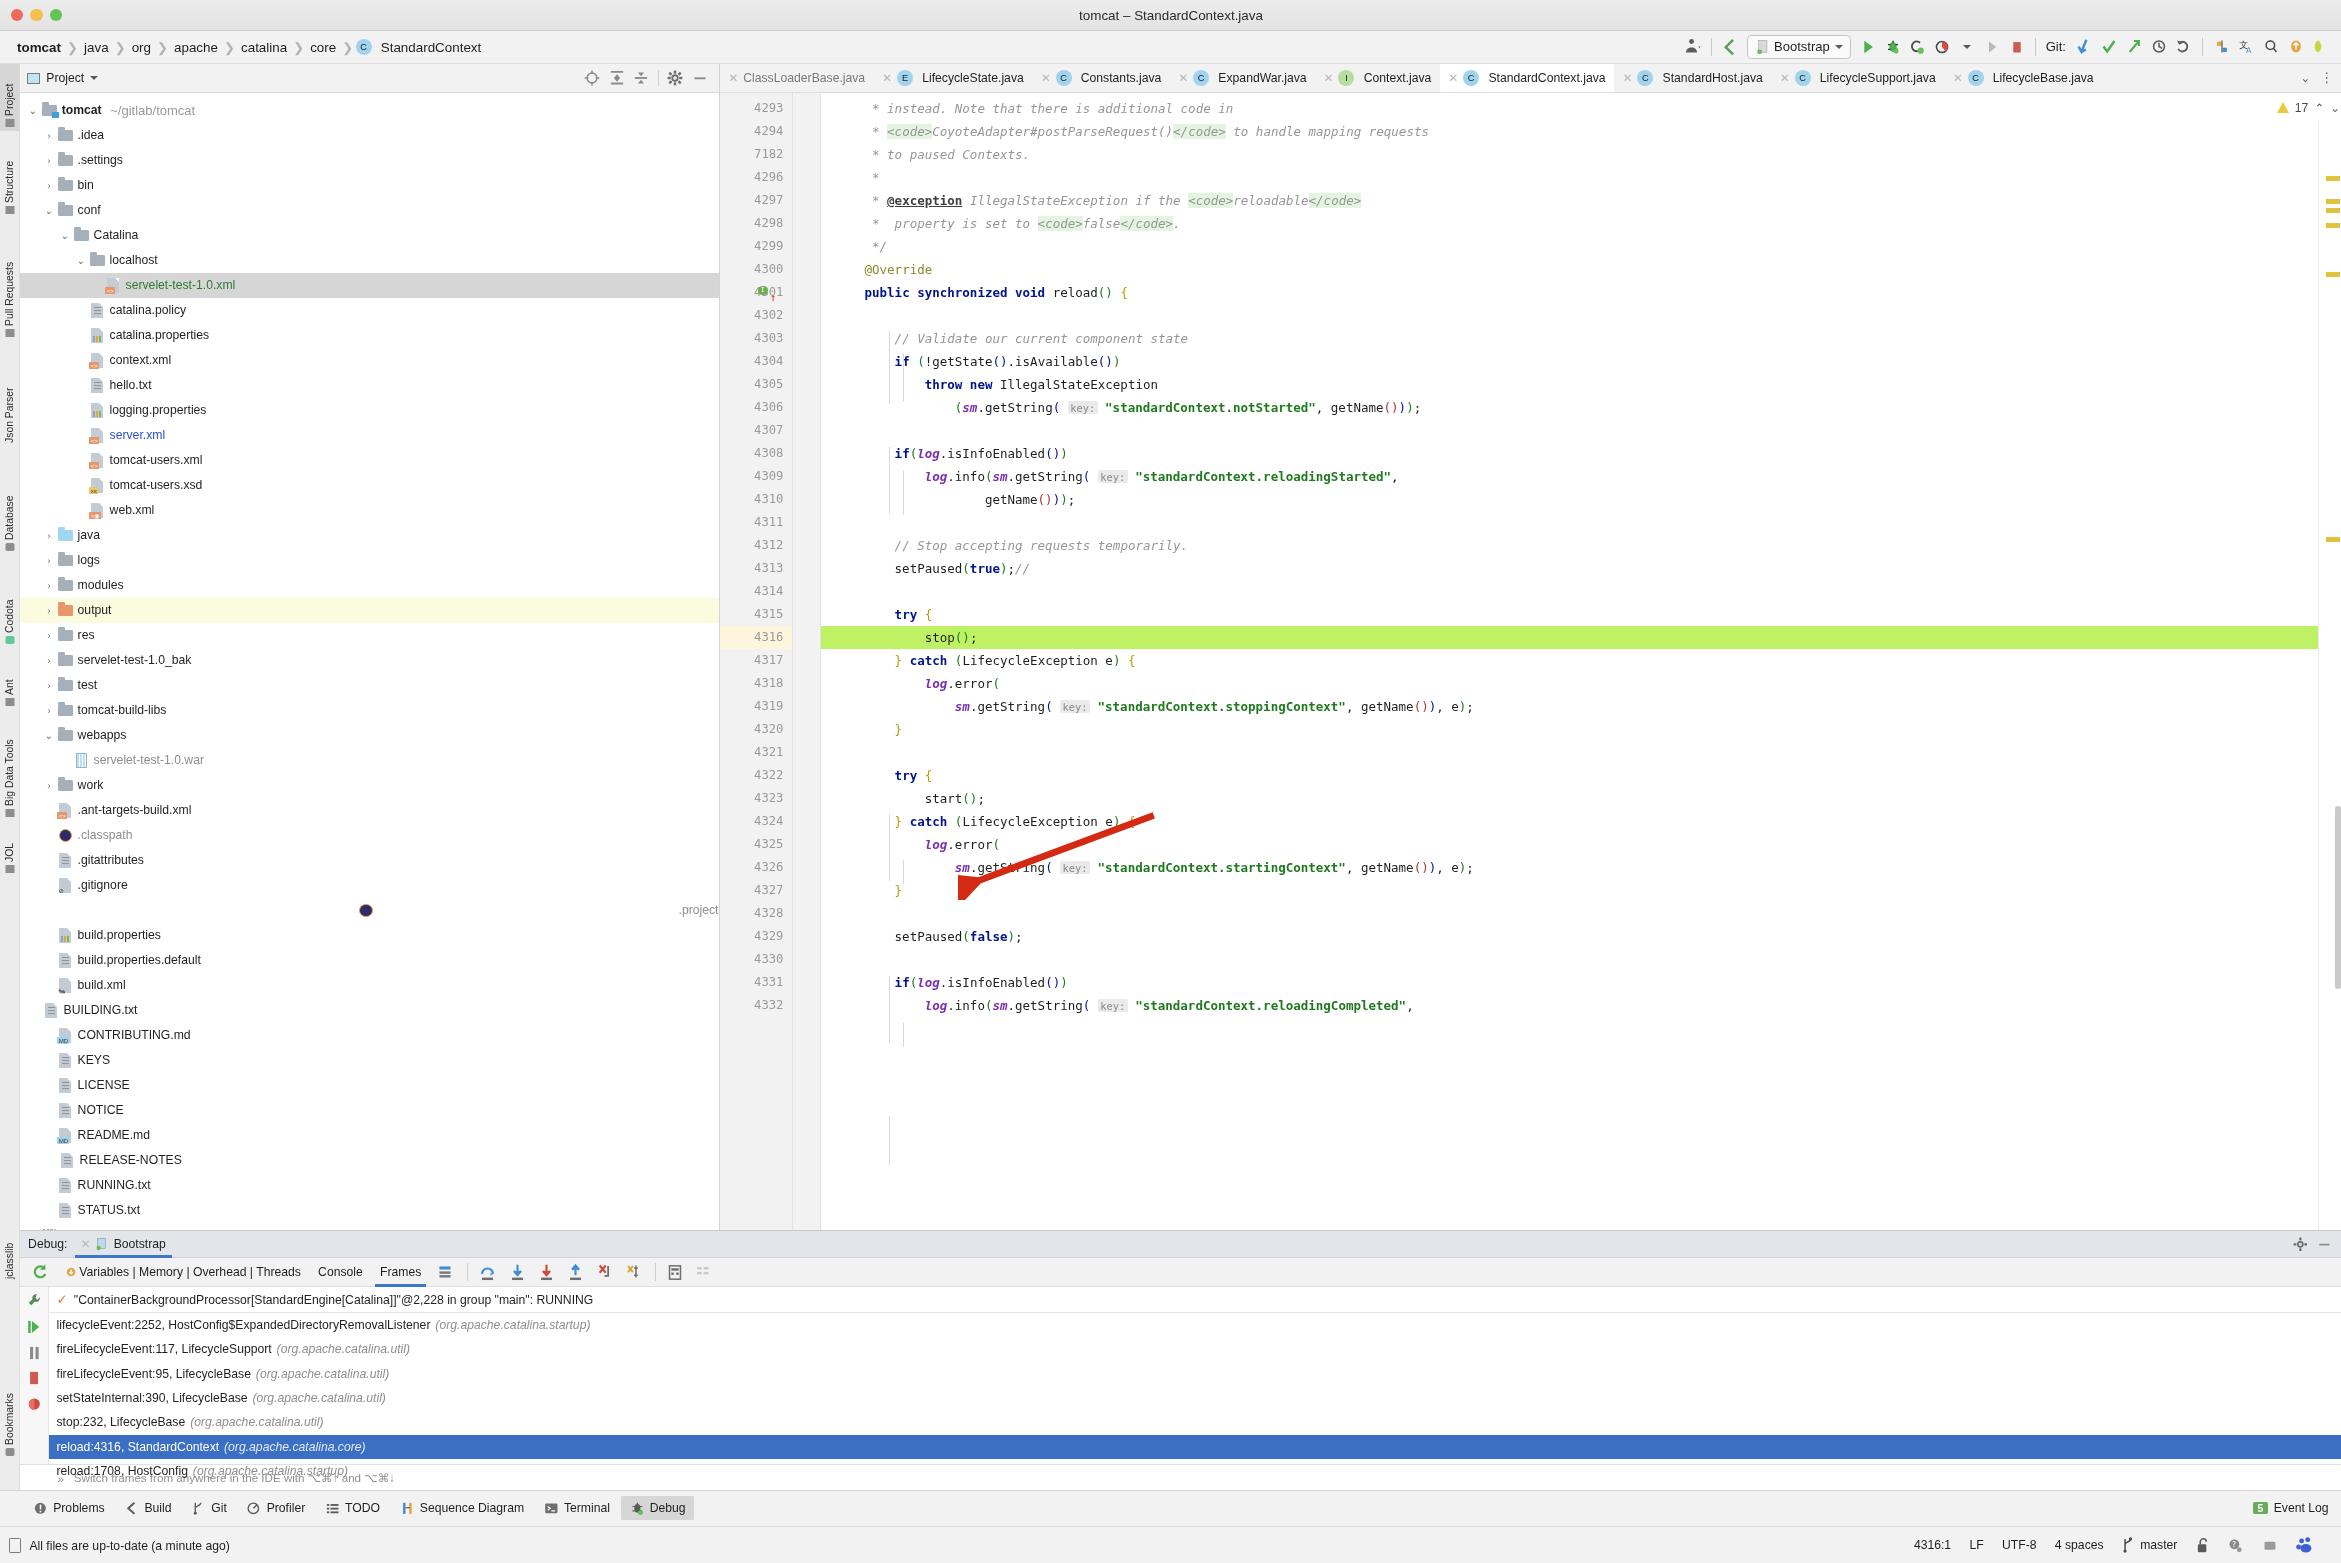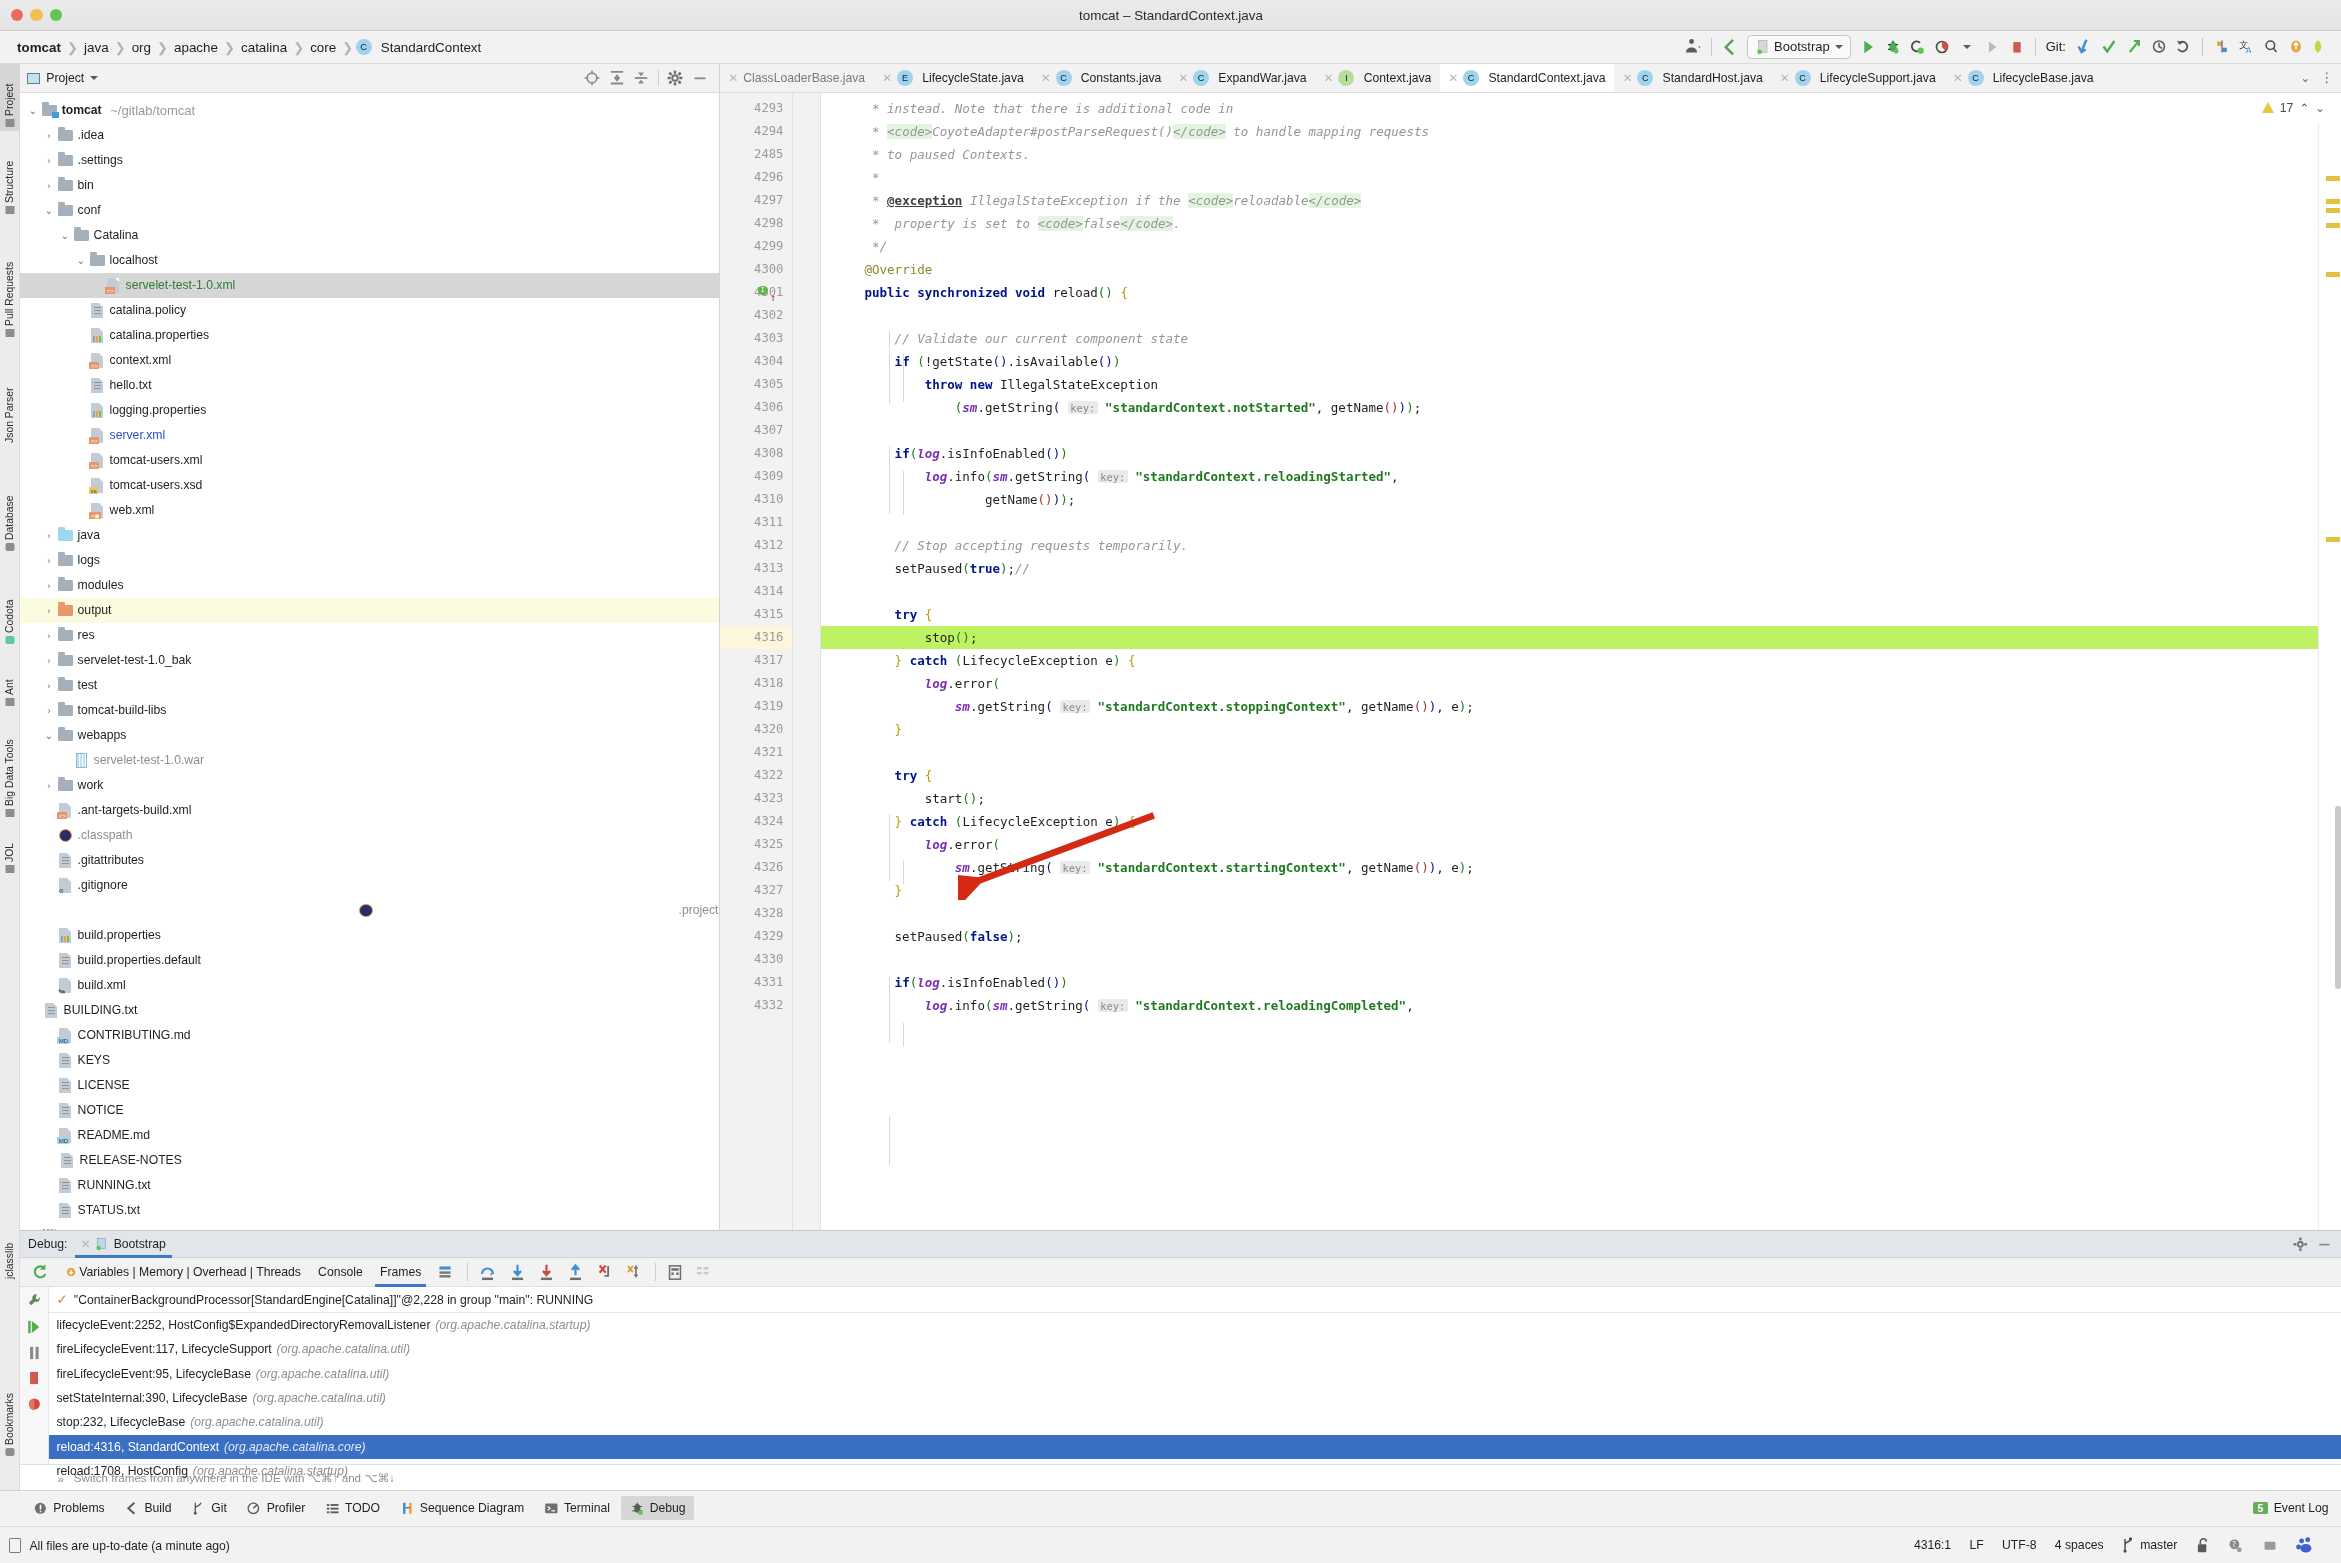--- a/index.html
+++ b/index.html
@@ -189,21 +189,21 @@
   
   .arrow-svg { position: absolute; pointer-events: none; }
 
   
   .inspect {
     position: absolute; right: 0; top: 29px; width: 24.4px; height: 1137px;
     background: #ffffff; border-left: 0.6px solid #ececec;
   }
   .insp-head {
     position: absolute; right: 0; top: -29px; height: 29px; display: flex;
-    align-items: center; gap: 6.1px; padding-right: 17px; width: 104px; justify-content: flex-end;
+    align-items: center; gap: 6.1px; padding-right: 2px; width: 104px; justify-content: flex-end;
     background: #ffffff;
   }
   .warn-tri { width:0;height:0;border-left:6.7px solid transparent;border-right:6.7px solid transparent;border-bottom:11.6px solid #e8c93d;}
   .warn-count { font-size: 12.2px; color: #4a4a4a; }
   .chev { color: #5a5a5a; font-size: 11.6px; }
   .mark { position: absolute; right: 2.4px; width: 13.4px; height: 4.9px; background: #e0c23c; }
   .scrollthumb { position:absolute; right: 1.2px; width: 6.1px; background: #c9c9c9; border-radius: 3.1px;}
 
   
   .debugpanel {
@@ -953,21 +953,21 @@
       </div>
       <div class="tabs-right">
         <span class="chev">⌄</span>
         <span style="color:#6a6a6a;font-size:13.4px;line-height:7.3px">⋮</span>
       </div>
     </div>
   <div class="code-wrap">
     <div class="gutter" id="gutter">
         <div class="gline">4293</div>
         <div class="gline">4294</div>
-        <div class="gline">2485</div>
+        <div class="gline">7182</div>
         <div class="gline">4296</div>
         <div class="gline">4297</div>
         <div class="gline">4298</div>
         <div class="gline">4299<span class="foldmark"></span></div>
         <div class="gline">4300</div>
         <div class="gline"><span style="position:absolute;right:24.4px;top:4.9px;width:9.8px;height:9.8px;border-radius:50%;background:#6ab04c;color:#fff;font-size:6.7px;line-height:9.8px;text-align:center">I</span><span style="position:absolute;right:16px;top:4.9px;color:#d42a13;font-size:10.4px">↑</span>4301<span class="foldmark"></span></div>
         <div class="gline">4302</div>
         <div class="gline">4303</div>
         <div class="gline">4304</div>
         <div class="gline">4305</div>

